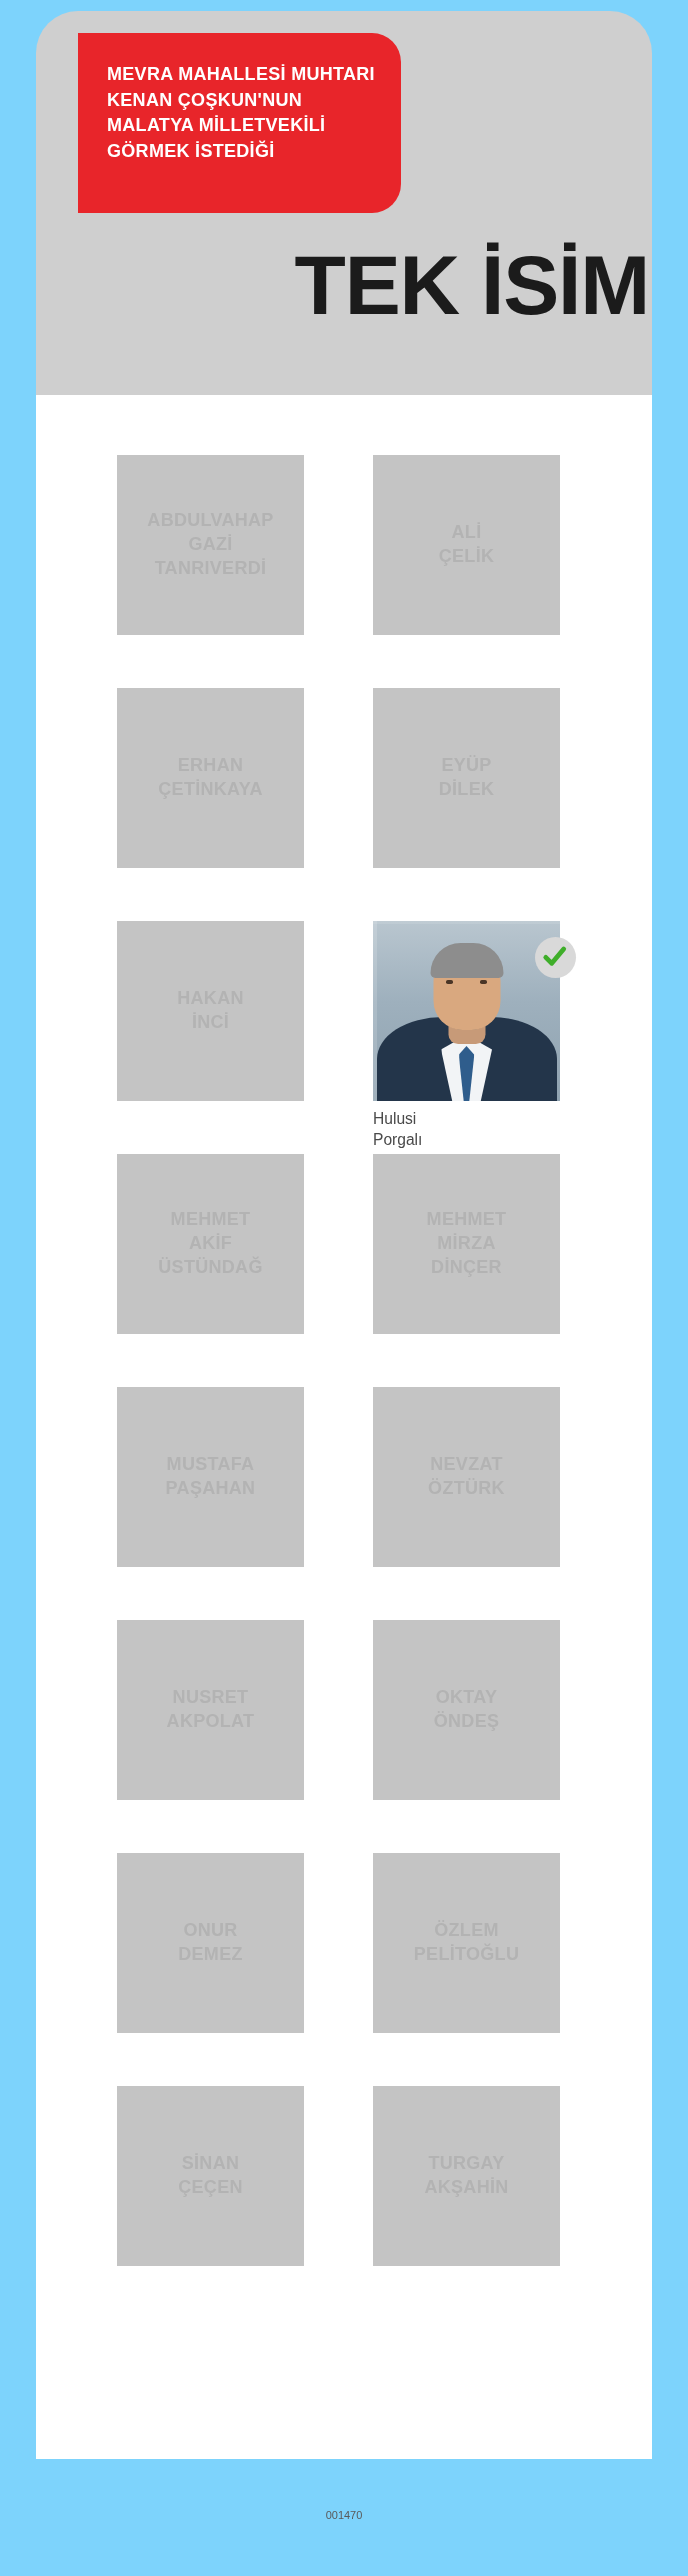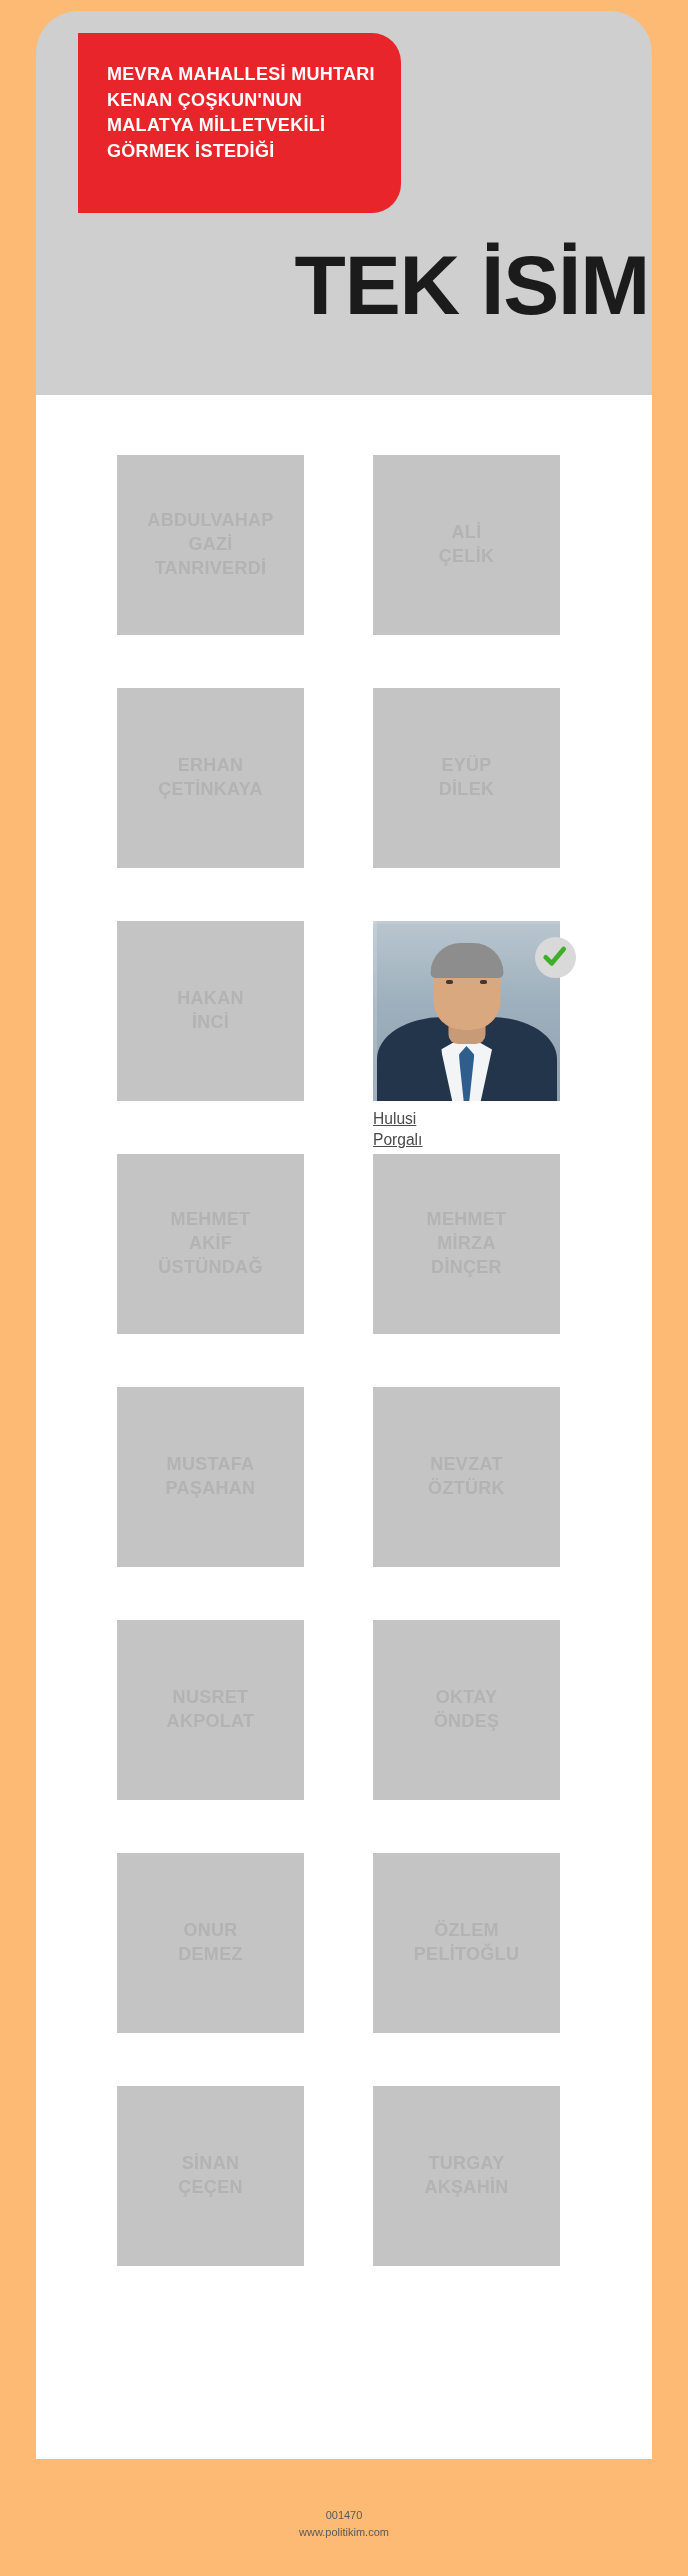--- a/index.html
+++ b/index.html
@@ -14,21 +14,21 @@
     position: relative;
     overflow: hidden;
   }
 
   
   .page {
     position: absolute;
     left: 0; top: 0;
     width: 688px;
     height: 2576px;
-    background: #fdba74;
+    background: #7dd3fc;
   }
 
   .card {
     position: absolute;
     left: 36px;
     top: 10.8px;
     width: 616px;
     height: 2448px;
     background: #cfcfcf;
     border-top-left-radius: 42px;
@@ -249,21 +249,20 @@
     justify-content: center;
   }
   .check-badge svg { display: block; }
 
   .photo-label {
     margin-top: 8.4px;
     color: #4a4a4a;
     font-size: 15.6px;
     line-height: 1.3;
     font-family: "Liberation Sans", sans-serif;
-    text-decoration: underline;
   }
 
   
   .footer {
     position: absolute;
     left: 0;
     top: 2507px;
     width: 688px;
     text-align: center;
     color: #5a5a5a;
@@ -408,17 +407,16 @@
         <div class="cell">
           <div class="cell-name">TURGAY<br>AKŞAHİN</div>
         </div>
       </div>
     </div>
 
   </div>
 
   <div class="footer">
     <div>001470</div>
-    <div>www.politikim.com</div>
   </div>
 
 </div>
 
 
 </body></html>

